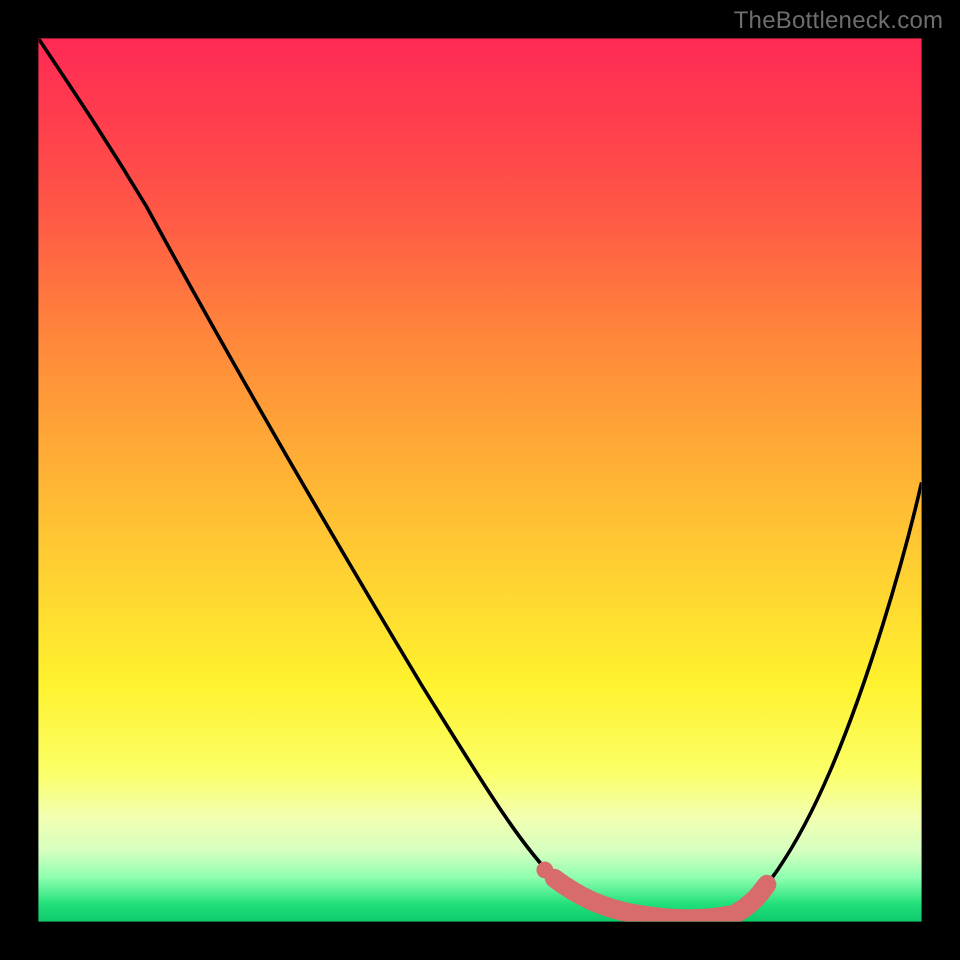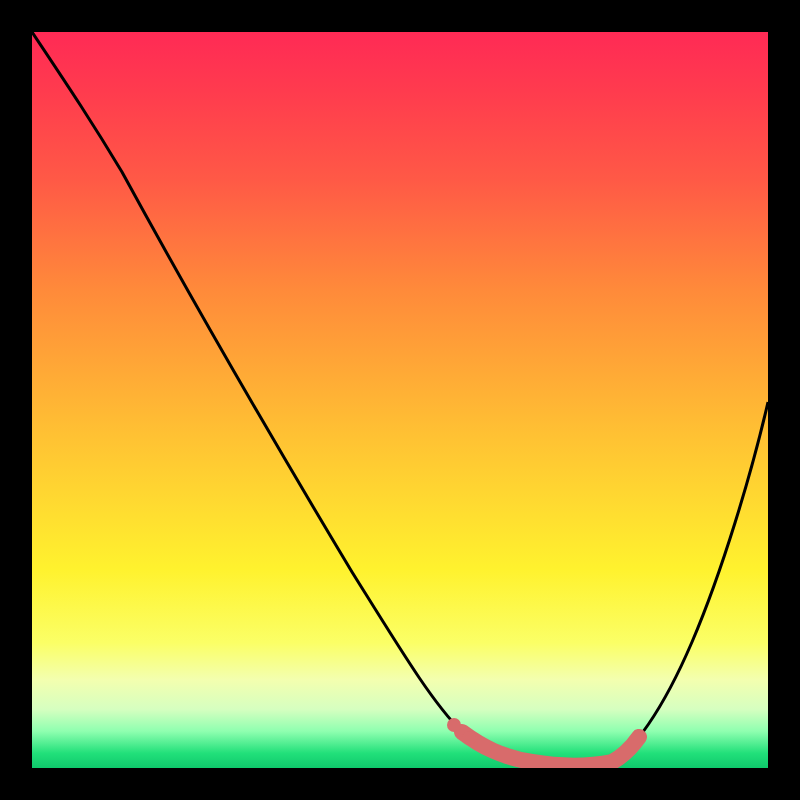--- a/index.html
+++ b/index.html
@@ -54,20 +54,21 @@
     top: 0;
     width: 736px;
     height: 736px;
     pointer-events: none;
   }
 </style>
 </head>
 <body>
 
 <div class="frame">
+  <div class="watermark">TheBottleneck.com</div>
 
   <div class="plot-area">
     <svg class="curve" viewBox="0 0 736 736">
 
       <path fill="none" stroke="#000" stroke-width="3" d="M 0 0
                C 40 60, 60 90, 90 140
                C 150 250, 230 390, 320 540
                C 370 620, 400 670, 430 700
                C 450 715, 470 725, 500 730
                C 530 735, 555 735, 580 730

